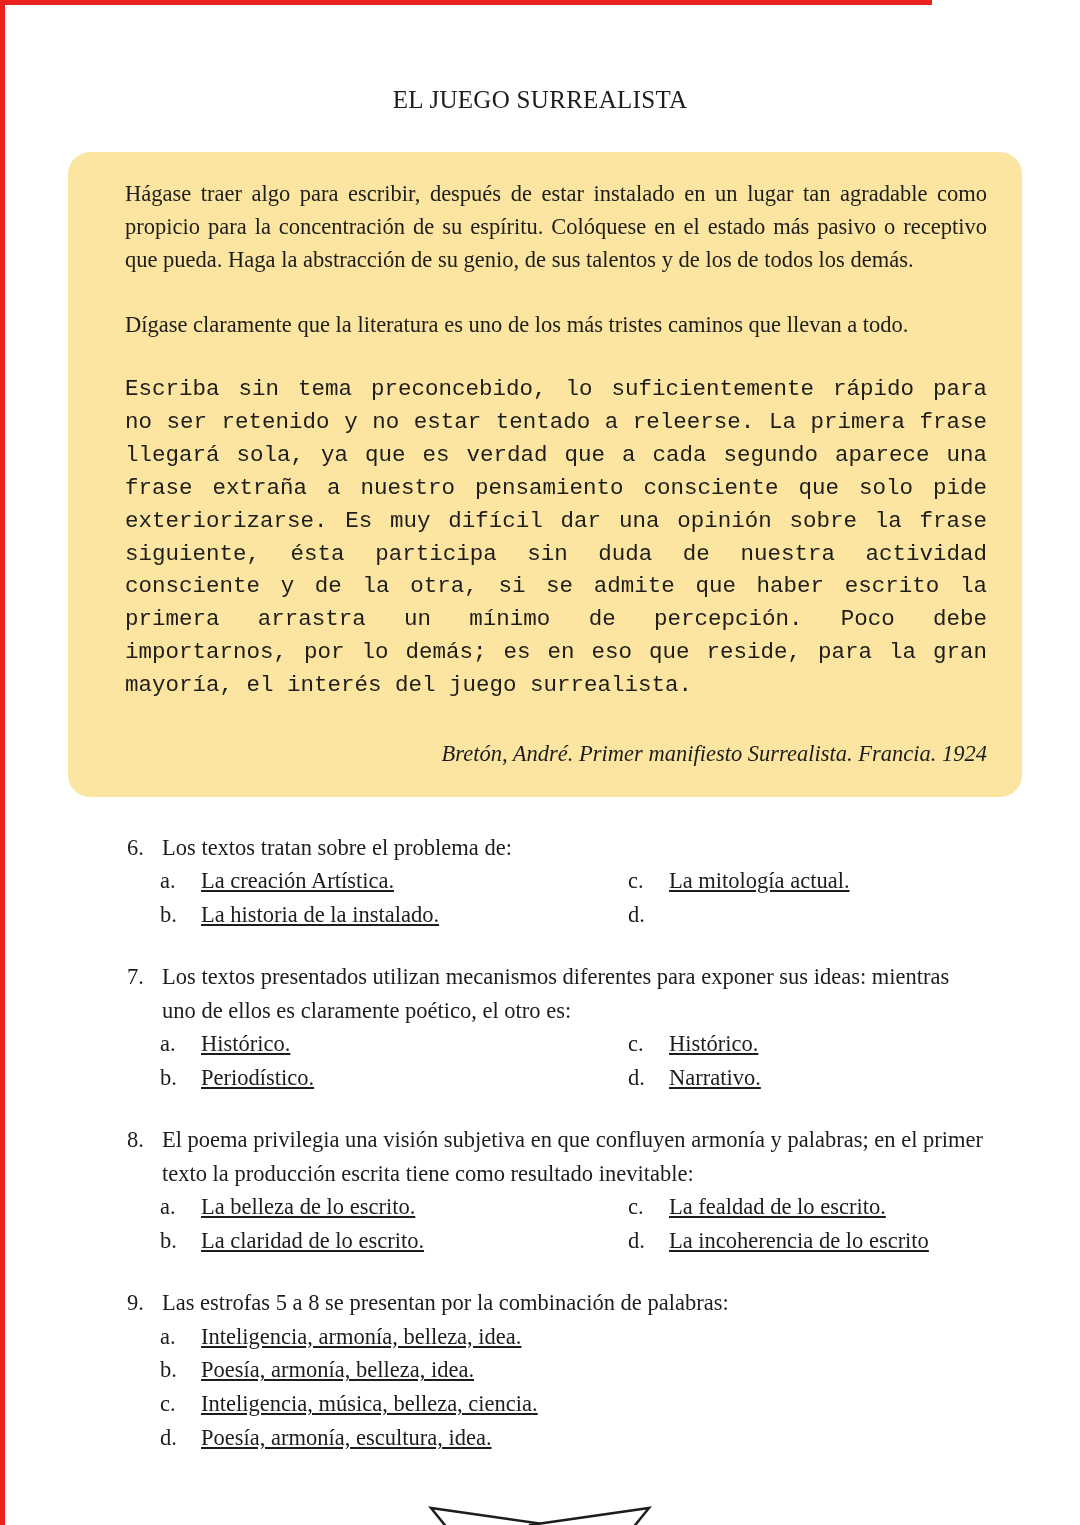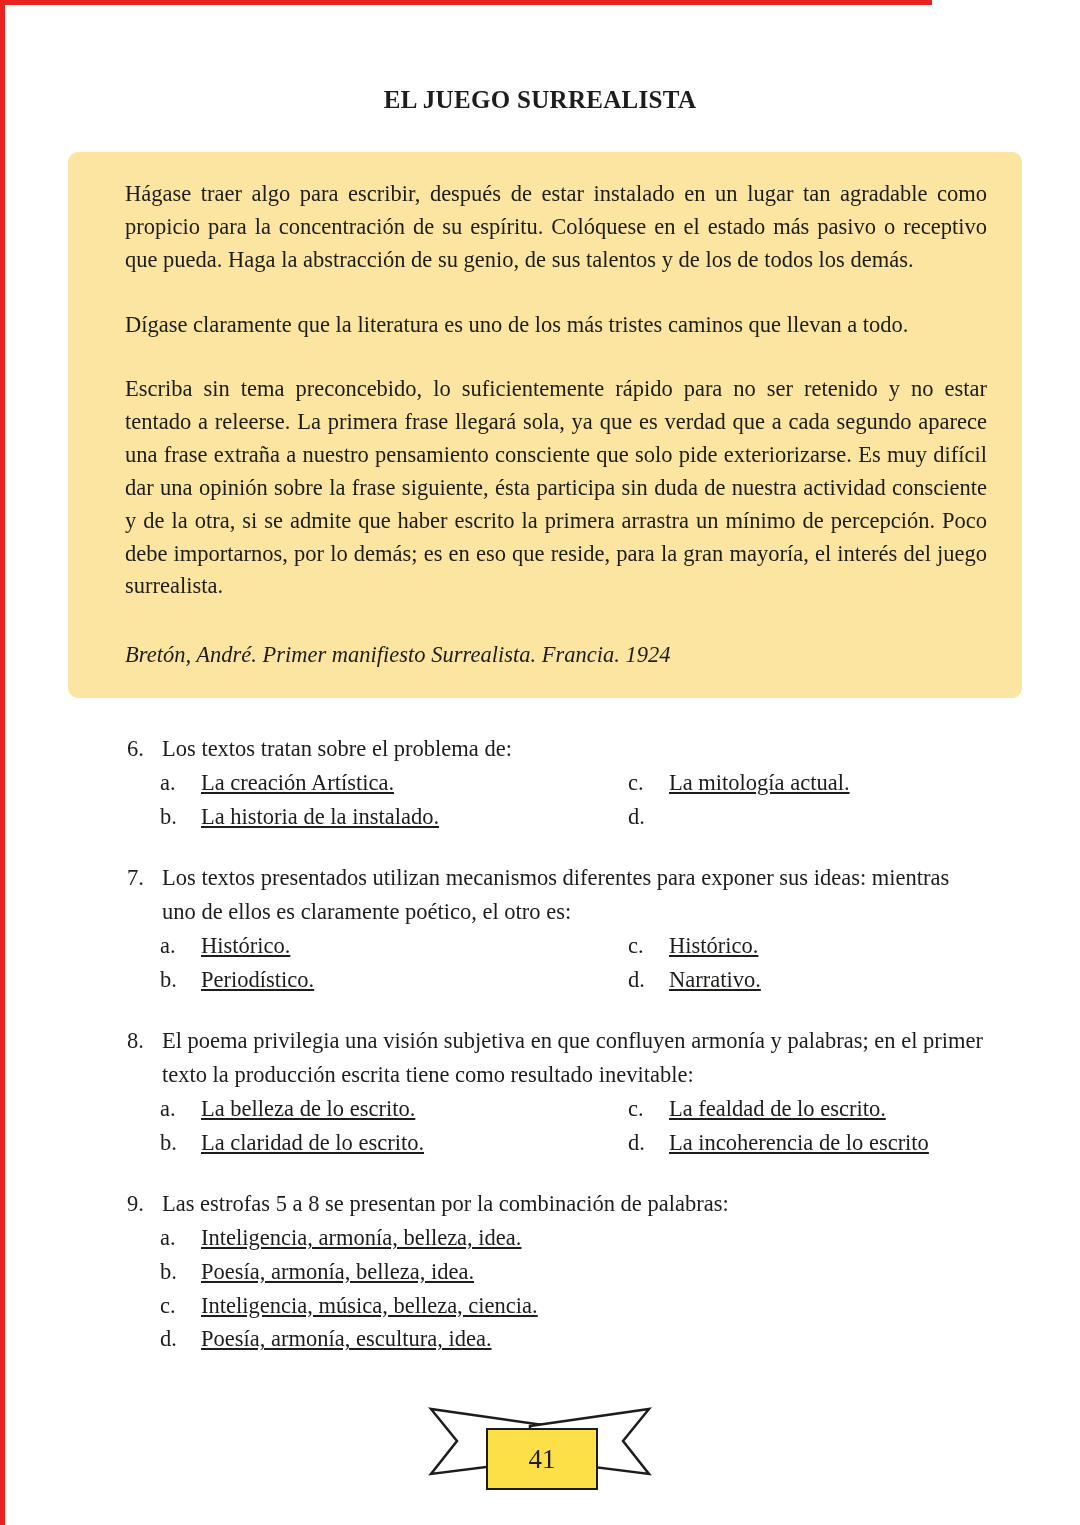--- a/index.html
+++ b/index.html
@@ -15,41 +15,41 @@
   .border-left{
     position:absolute;left:0;top:0;width:5px;height:1525px;background:#ea2220;
   }
   .border-top{
     position:absolute;left:0;top:0;height:5px;width:932px;background:#ea2220;
   }
   .page-title{
     margin:86px 0 0 0;
     text-align:center;
     font-size:25px;
-    font-weight:bold;
+    font-weight:normal;
     letter-spacing:0.3px;
   }
   .excerpt-box{
     box-sizing:border-box;
     margin:38px 58px 0 68px;
     width:954px;
     background:#fbe5a0;
-    border-radius:10px;
+    border-radius:22px;
     padding:26px 35px 26px 57px;
     font-size:22.5px;
     line-height:1.46;
   }
   .excerpt-box p{
     margin:0 0 32px 0;
     text-align:justify;
   }
-  .excerpt-box p:last-of-type{margin-bottom:0;}
+  .excerpt-box p:last-of-type{margin-bottom:0;font-family:Liberation Mono, monospace;}
   .attribution{
     margin-top:36px;
-    text-align:left;
+    text-align:right;
     font-style:italic;
     font-size:22.5px;
   }
   .questions{
     margin:34px 95px 0 127px;
     font-size:22.5px;
     line-height:1.5;
   }
   .question{
     margin-bottom:28px;

